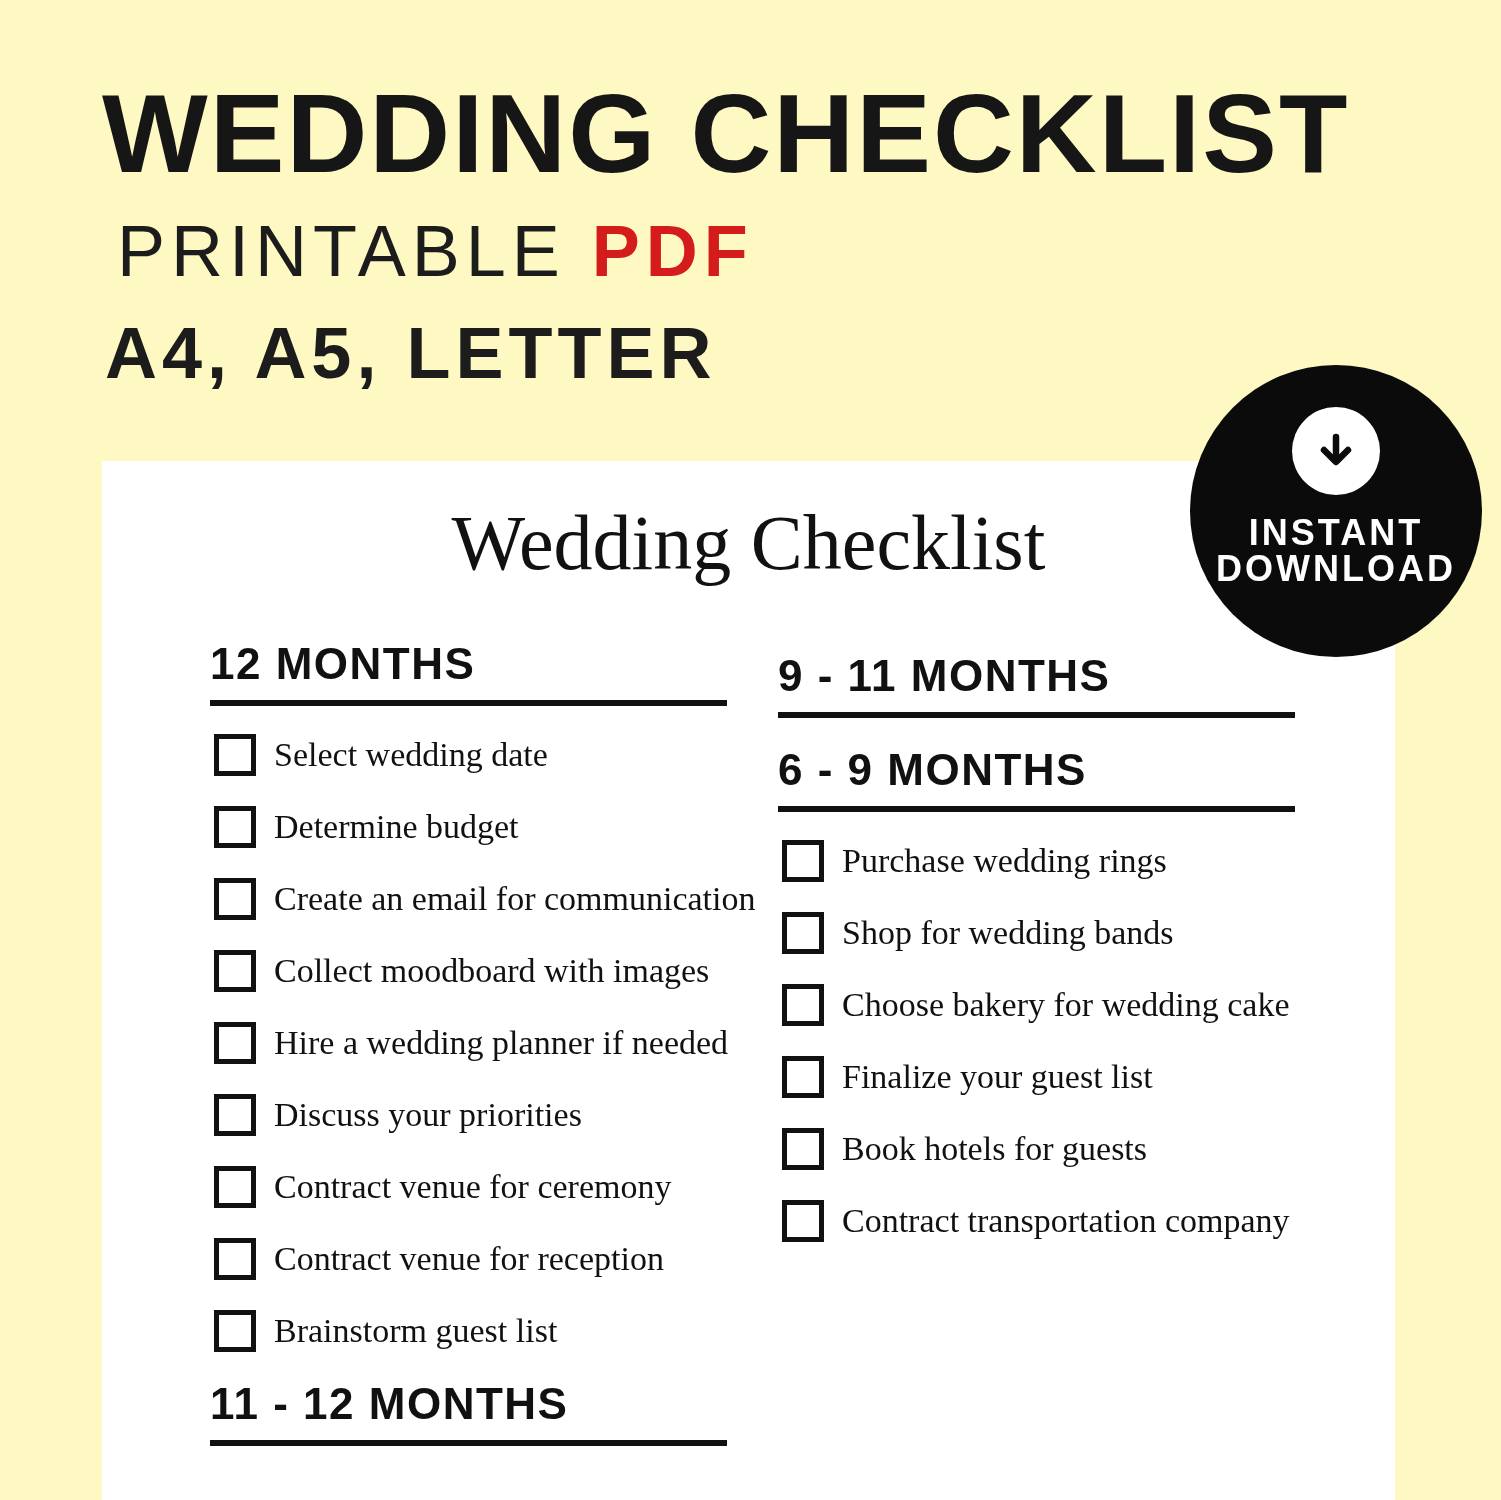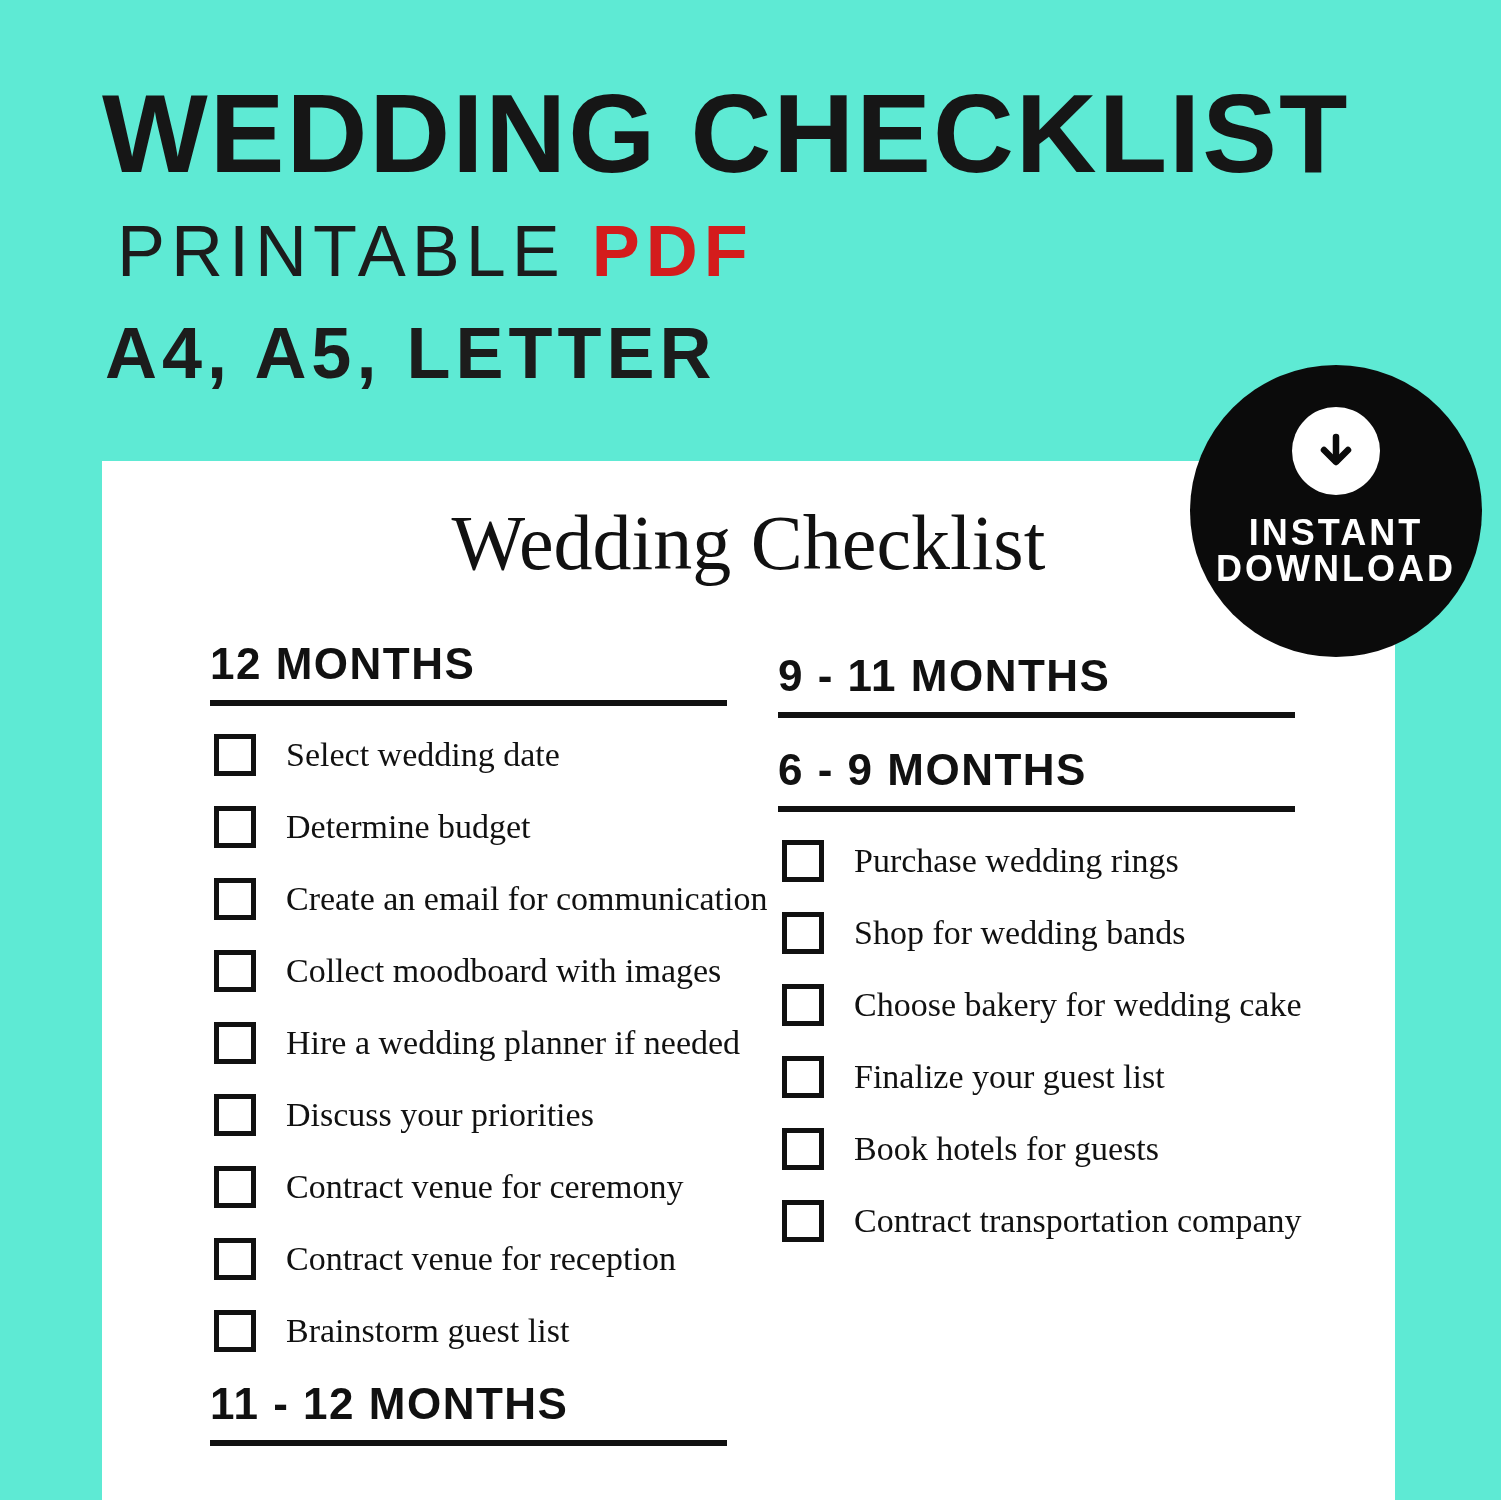--- a/index.html
+++ b/index.html
@@ -3,21 +3,21 @@
 <meta charset="utf-8">
 <style>
   * { margin: 0; padding: 0; box-sizing: border-box; }
   html, body { width: 1501px; }
   body { font-family: "Liberation Sans", sans-serif; }
 
   .page {
     position: relative;
     width: 1501px;
     height: 1500px;
-    background: #5eead4;
+    background: #fef9c3;
     overflow: hidden;
   }
 
   
   .main-title {
     position: absolute;
     left: 102px;
     top: 78px;
     font-size: 112px;
     font-weight: bold;
@@ -111,21 +111,21 @@
   }
   .box {
     flex: 0 0 auto;
     width: 42px;
     height: 42px;
     border: 5px solid #111111;
     background: #ffffff;
     cursor: pointer;
   }
   .item-label {
-    margin-left: 30px;
+    margin-left: 18px;
     font-family: "Liberation Serif", serif;
     font-size: 34px;
     line-height: 1;
     color: #111111;
     white-space: nowrap;
   }
 
   
   .badge {
     position: absolute;

